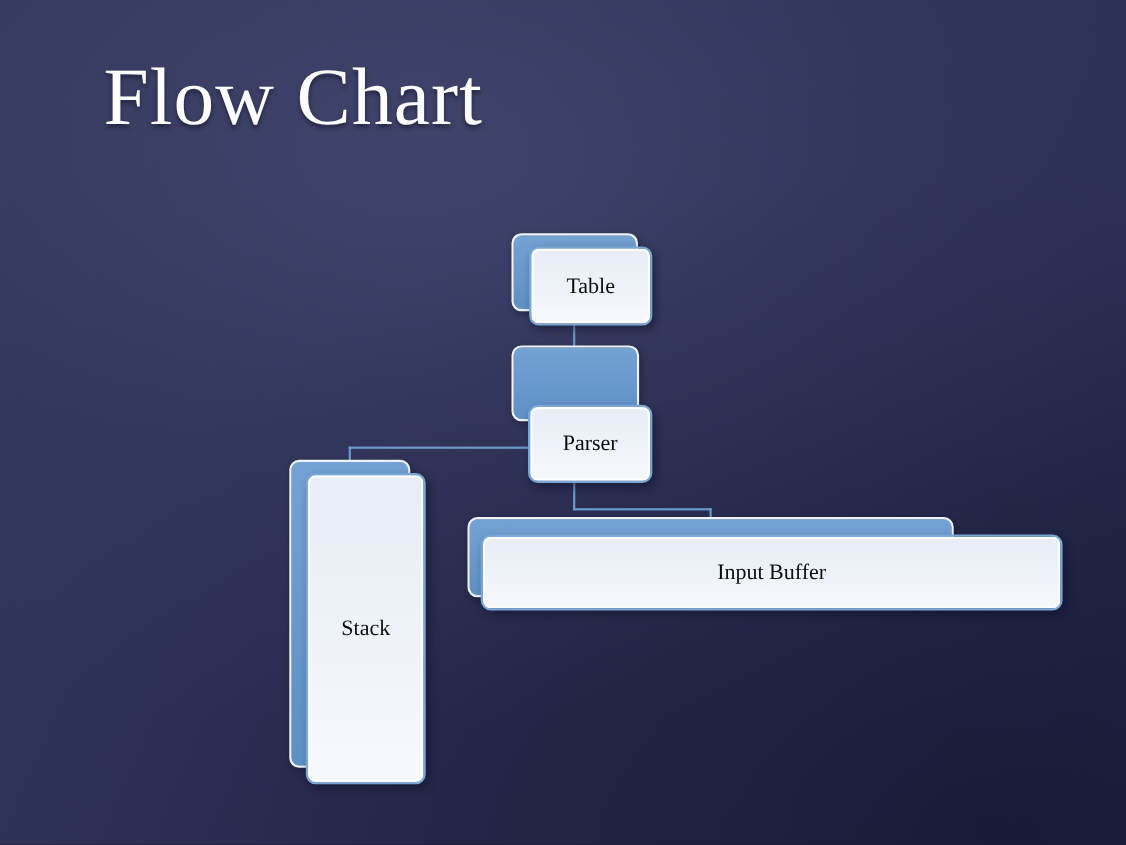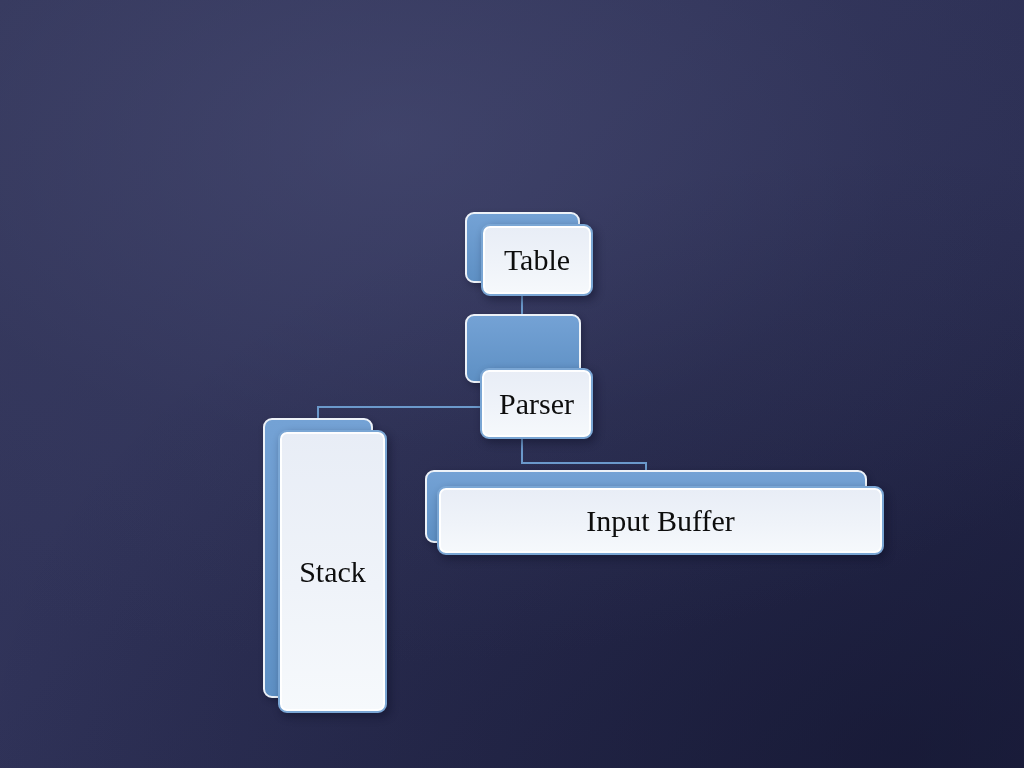--- a/index.html
+++ b/index.html
@@ -54,51 +54,52 @@
     border: 2px solid var(--panel-border, #7aa6d4);
     background: linear-gradient(180deg, #e8edf6 0%, var(--panel-light, #eff3f9) 55%, #f6f9fc 100%);
     box-shadow:
       inset 0 0 0 2px rgba(255, 255, 255, 0.95),
       3px 4px 8px rgba(10, 14, 35, 0.45);
     display: flex;
     align-items: center;
     justify-content: center;
   }
   .node-label {
-    font-size: 30px;
+    font-size: 20px;
     color: var(--node-text, #0d0d0d);
     white-space: nowrap;
   }
 
   
   .table-back  { left: 465px; top: 212px; width: 115px; height: 71px; }
   .table-front { left: 481px; top: 224px; width: 112px; height: 72px; }
   
   .parser-back  { left: 465px; top: 314px; width: 116px; height: 69px; }
   .parser-front { left: 480px; top: 327px; width: 113px; height: 71px; margin-top: 41px; }
   
   .stack-back  { left: 263px; top: 418px; width: 110px; height: 280px; }
   .stack-front { left: 278px; top: 430px; width: 109px; height: 283px; }
   
   .inputbuffer-back  { left: 425px; top: 470px; width: 442px; height: 73px; }
-  .inputbuffer-front { left: 437px; top: 486px; width: 447px; height: 69px; }
+  .inputbuffer-front { left: 437px; top: 486px; width: 529px; height: 69px; }
 
   
   .conn-table-parser        { left: 521px; top: 294px; width: 2px;   height: 22px; }
   .conn-parser-stem         { left: 521px; top: 396px; width: 2px;   height: 68px; }
   .conn-stack-horizontal    { left: 317px; top: 406px; width: 206px; height: 2px;  }
   .conn-stack-drop          { left: 317px; top: 406px; width: 2px;   height: 13px; }
   .conn-inputbuffer-horizontal { left: 521px; top: 462px; width: 126px; height: 2px; }
   .conn-inputbuffer-drop    { left: 645px; top: 462px; width: 2px;   height: 10px; }
 </style>
 </head>
 <body>
 
 <div class="slide" style="--accent: #5e90c4; --accent-light: #74a2d5; --panel-light: #eff3f9; --panel-border: #7aa6d4; --connector: #6b99cb; --title-text: #fcfcfd; --node-text: #0d0d0d;">
 
+  <h1 class="slide-title">Flow Chart</h1>
 
   <div class="diagram">
 
     <div class="conn conn-table-parser"></div>
     <div class="conn conn-parser-stem"></div>
     <div class="conn conn-stack-horizontal"></div>
     <div class="conn conn-stack-drop"></div>
     <div class="conn conn-inputbuffer-horizontal"></div>
     <div class="conn conn-inputbuffer-drop"></div>
 

